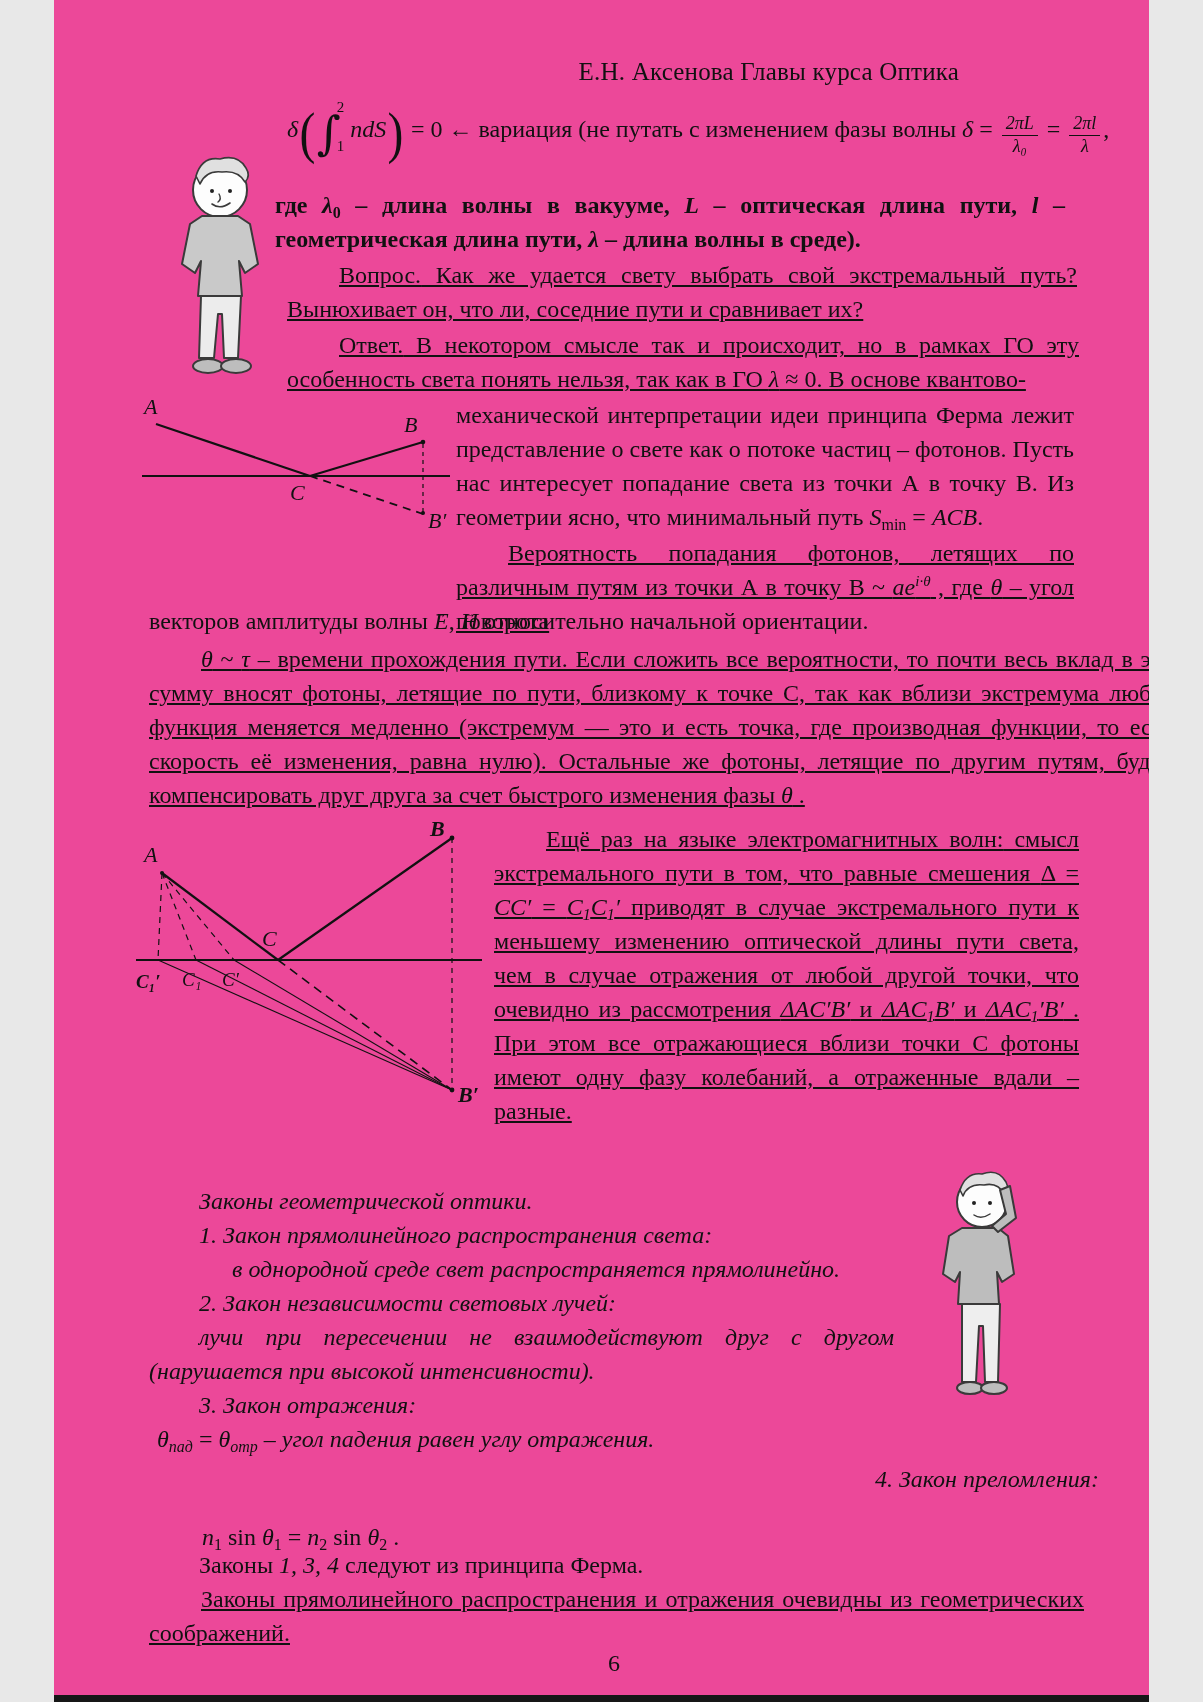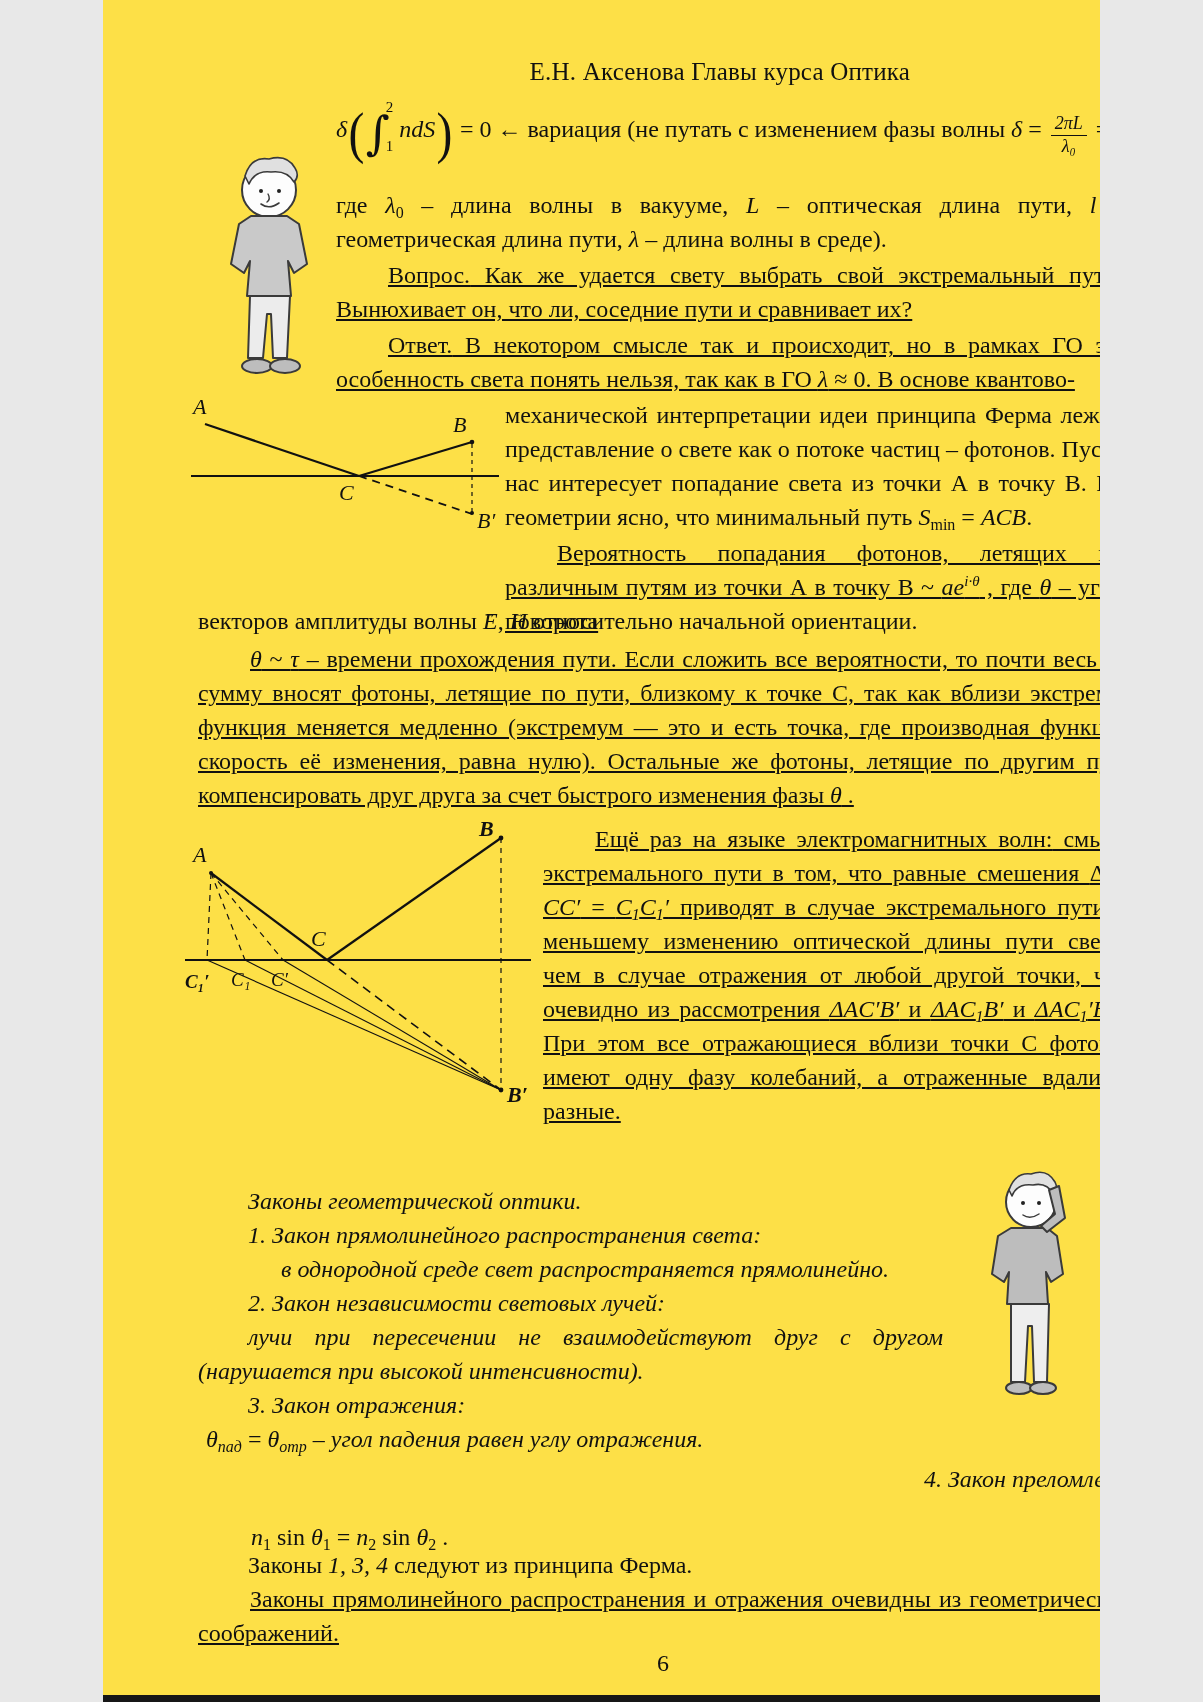--- a/index.html
+++ b/index.html
@@ -1,16 +1,16 @@
 <!DOCTYPE html>
 <html><head>
 <meta charset="utf-8">
 <style>
   html,body{margin:0;padding:0;background:#e8e8e8;}
-  .page{position:relative;width:997px;height:1702px;background:#fde047;margin:0 auto;
+  .page{position:relative;width:1095px;height:1702px;background:#ec4899;margin:0 auto;
         font-family:"Liberation Serif","DejaVu Serif",serif;color:#111;overflow:hidden;}
   .abs{position:absolute;}
   .blk{position:absolute;font-size:24px;line-height:34px;text-align:justify;}
   .noj{text-align:left;}
   .it{font-style:italic;}
   .ind{text-indent:52px;text-decoration:underline;}
   .nowrap{white-space:nowrap;}
   .header{position:absolute;font-size:25px;letter-spacing:0.2px;}
   .i{font-style:italic;}
   .u{text-decoration:underline;}
@@ -49,21 +49,21 @@
       <path d="M66,58 q8,6 18,-1" stroke-width="1.6"></path>
       <path d="M56,70 h36 l12,8 8,40 -13,9 -6,-12 3,35 H52 l3,-35 -6,12 -13,-9 8,-40 Z" fill="#c9c9c9"></path>
       <path d="M55,150 h40 l-3,62 h-14 l-2,-44 h-4 l-4,44 H53 Z" fill="#ececec"></path>
       <ellipse cx="62" cy="220" rx="15" ry="7" fill="#bdbdbd"></ellipse>
       <ellipse cx="90" cy="220" rx="15" ry="7" fill="#bdbdbd"></ellipse>
     </g>
   </svg>
 
   <div class="blk nowrap" style="left:233px;top:100px;width:812px;"><span class="i">δ</span><span class="bigp">(</span><span class="bigint">∫</span><span class="frac lim"><span class="fnum">2</span><span class="fden">1</span></span><span class="i">ndS</span><span class="bigp">)</span><span> = 0 ← вариация (не путать с изменением фазы волны </span><span class="i">δ</span><span> = </span><span class="frac i"><span class="fnum">2πL</span><span class="fden">λ₀</span></span><span> = </span><span class="frac i"><span class="fnum">2πl</span><span class="fden">λ</span></span><span>,</span></div>
 
-  <div class="blk" style="left:233px;top:188px;width:790px;"><span>где </span><span class="i">λ</span><span class="sub">0</span><span> – длина волны в вакууме, </span><span class="i">L</span><span> – оптическая длина пути, </span><span class="i">l</span><span> – геометрическая длина пути, </span><span class="i">λ</span><span> – длина волны в среде).</span></div>
+  <div class="blk" style="left:221px;top:188px;width:790px;font-weight:bold;"><span>где </span><span class="i">λ</span><span class="sub">0</span><span> – длина волны в вакууме, </span><span class="i">L</span><span> – оптическая длина пути, </span><span class="i">l</span><span> – геометрическая длина пути, </span><span class="i">λ</span><span> – длина волны в среде).</span></div>
 
   <div class="blk ind" style="left:233px;top:258px;width:790px;"><span class="u">Вопрос.</span><span> Как же удается свету выбрать свой экстремальный путь? Вынюхивает он, что ли, соседние пути и сравнивает их?</span></div>
 
   <div class="blk ind" style="left:233px;top:328px;width:792px;"><span class="u">Ответ.</span><span> В некотором смысле так и происходит, но в рамках ГО эту особенность света понять нельзя, так как в ГО </span><span class="i">λ</span><span> ≈ 0.  В основе квантово-</span></div>
 
   <svg class="abs" style="left:86px;top:392px;" width="318" height="150" viewBox="0 0 318 150">
     <line x1="2" y1="84" x2="310" y2="84" stroke="#111" stroke-width="2"></line>
     <line x1="16" y1="32" x2="170" y2="84" stroke="#111" stroke-width="2.2"></line>
     <line x1="170" y1="84" x2="283" y2="50" stroke="#111" stroke-width="2.2"></line>
     <line x1="170" y1="84" x2="283" y2="122" stroke="#111" stroke-width="1.8" stroke-dasharray="8 6"></line>

